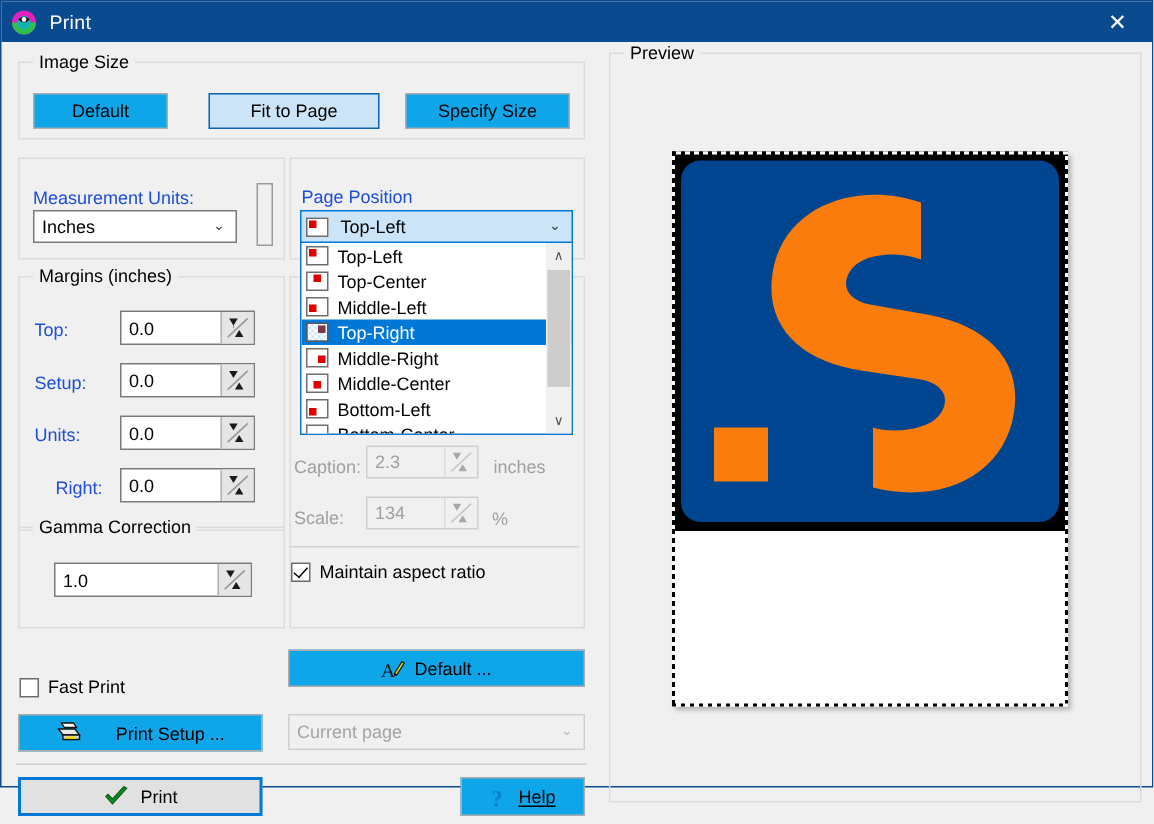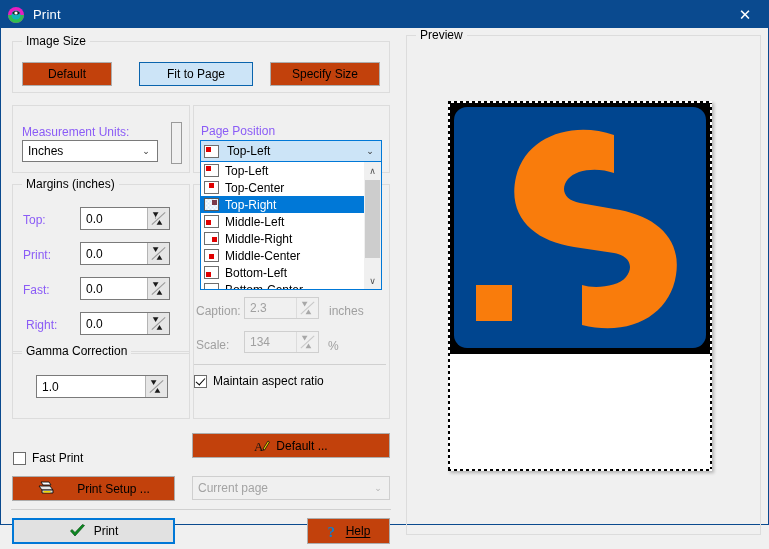--- a/index.html
+++ b/index.html
@@ -20,21 +20,21 @@
   .tb-spacer{flex:1;}
   .tb-close{width:46px;height:27px;display:flex;align-items:center;justify-content:center;
             color:#fff;font-size:15px;font-family:"DejaVu Sans",sans-serif;}
 
   
   .group{position:absolute;border:1px solid #dcdcdc;background:transparent;box-sizing:border-box;}
   .group > .glabel{position:absolute;top:-8px;left:9px;background:#f0f0f0;padding:0 4px;
                    font-size:12px;color:#000;white-space:nowrap;}
 
   
-  .btn{position:absolute;box-sizing:border-box;background:#c2410c;border:1px solid #adadad;
+  .btn{position:absolute;box-sizing:border-box;background:#0ea5e9;border:1px solid #adadad;
        font-size:12px;color:#000;display:flex;align-items:center;justify-content:center;
        font-family:"Liberation Sans",sans-serif;cursor:default;}
   .btn.accent{background:#cce4f7;border:1px solid #0a64ad;}
   .btn.defaultbtn{border:2px solid #0078d7;background:#e1e1e1;}
   .btn .blabel{display:inline-block;}
 
   
   .field{position:absolute;box-sizing:border-box;background:#fff;border:1px solid #7a7a7a;
          display:flex;align-items:center;font-size:12px;}
   .field .fval{padding-left:5px;flex:1;white-space:nowrap;overflow:hidden;}
@@ -48,21 +48,21 @@
   .combo.disabled{background:#f0f0f0;border:1px solid #cfcfcf;color:#a3a3a3;}
   .combo.open{background:#cce4f7;border:1px solid #0078d7;}
 
   
   .spin{width:22px;height:100%;box-sizing:border-box;border-left:1px solid #b4b4b4;
         background:#e6e6e6;position:relative;flex:none;}
   .spin.dis{background:#f0f0f0;border-left:1px solid #dcdcdc;}
   .spin .sv{position:absolute;left:0;top:0;width:100%;height:100%;}
 
   
-  .lbl{position:absolute;font-size:12px;color:#8b5cf6;white-space:nowrap;}
+  .lbl{position:absolute;font-size:12px;color:#1d4ed8;white-space:nowrap;}
   .lbl.dis{color:#a0a0a0;}
 
   
   .chk{position:absolute;display:flex;align-items:center;font-size:12px;}
   .chk .box{width:13px;height:13px;border:1px solid #6b6b6b;background:#fff;
             box-sizing:border-box;position:relative;flex:none;}
   .chk .box.checked:after{content:"";position:absolute;left:3px;top:0px;width:4px;height:8px;
             border:solid #000;border-width:0 1.6px 1.6px 0;transform:rotate(42deg);}
   .chk .ctext{margin-left:6px;}
 
@@ -155,45 +155,45 @@
     <span class="spin">
       <svg class="sv" viewBox="0 0 22 21">
           <line x1="4" y1="17" x2="18" y2="4" stroke="#9a9a9a" stroke-width="1.2"></line>
       <path d="M8 9 L5 4 L11 4 Z" fill="#1a1a1a"></path>
           <text x="6.2" y="10.6" font-size="7" fill="#1a1a1a">↑</text>
       <path d="M12 12 L15 17 L9 17 Z" fill="#1a1a1a"></path>
         </svg>
     </span>
   </div>
 
-  <div class="lbl" style="left:22px;top:247px;">Print:</div>
+  <div class="lbl" style="left:22px;top:247px;">Setup:</div>
   <div class="field" style="left:79px;top:241px;width:90px;height:23px;">
     <span class="fval">0.0</span>
     <span class="spin">
       <svg class="sv" viewBox="0 0 22 21">
           <line x1="4" y1="17" x2="18" y2="4" stroke="#9a9a9a" stroke-width="1.2"></line>
       <path d="M8 9 L5 4 L11 4 Z" fill="#1a1a1a"></path>
           <path d="M12 12 L15 17 L9 17 Z" fill="#1a1a1a"></path>
         </svg>
     </span>
   </div>
 
-  <div class="lbl" style="left:22px;top:282px;">Fast:</div>
+  <div class="lbl" style="left:22px;top:282px;">Units:</div>
   <div class="field" style="left:79px;top:276px;width:90px;height:23px;">
     <span class="fval">0.0</span>
     <span class="spin">
       <svg class="sv" viewBox="0 0 22 21">
           <line x1="4" y1="17" x2="18" y2="4" stroke="#9a9a9a" stroke-width="1.2"></line>
       <path d="M8 9 L5 4 L11 4 Z" fill="#1a1a1a"></path>
           <path d="M12 12 L15 17 L9 17 Z" fill="#1a1a1a"></path>
         </svg>
     </span>
   </div>
 
-  <div class="lbl" style="left:25px;top:317px;">Right:</div>
+  <div class="lbl" style="left:36px;top:317px;">Right:</div>
   <div class="field" style="left:79px;top:311px;width:90px;height:23px;">
     <span class="fval">0.0</span>
     <span class="spin">
       <svg class="sv" viewBox="0 0 22 21">
           <line x1="4" y1="17" x2="18" y2="4" stroke="#9a9a9a" stroke-width="1.2"></line>
       <path d="M8 9 L5 4 L11 4 Z" fill="#1a1a1a"></path>
           <path d="M12 12 L15 17 L9 17 Z" fill="#1a1a1a"></path>
         </svg>
     </span>
   </div>
@@ -269,31 +269,31 @@
           <i style="left:1px;top:1px;"></i>
         </span>
       <span class="dd-text">Top-Left</span>
     </div>
     <div class="dd-item">
       <span class="pos-ico">
           <i style="left:4px;top:1px;"></i>
         </span>
       <span class="dd-text">Top-Center</span>
     </div>
+    <div class="dd-item">
+      <span class="pos-ico">
+          <i style="left:1px;top:4px;"></i>
+        </span>
+      <span class="dd-text">Middle-Left</span>
+    </div>
     <div class="dd-item sel">
       <span class="pos-ico">
           <i style="right:1px;top:1px;"></i>
         </span>
       <span class="dd-text">Top-Right</span>
-    </div>
-    <div class="dd-item">
-      <span class="pos-ico">
-          <i style="left:1px;top:4px;"></i>
-        </span>
-      <span class="dd-text">Middle-Left</span>
     </div>
     <div class="dd-item">
       <span class="pos-ico">
           <i style="right:1px;top:4px;"></i>
         </span>
       <span class="dd-text">Middle-Right</span>
     </div>
     <div class="dd-item">
       <span class="pos-ico">
           <i style="left:4px;top:4px;"></i>

